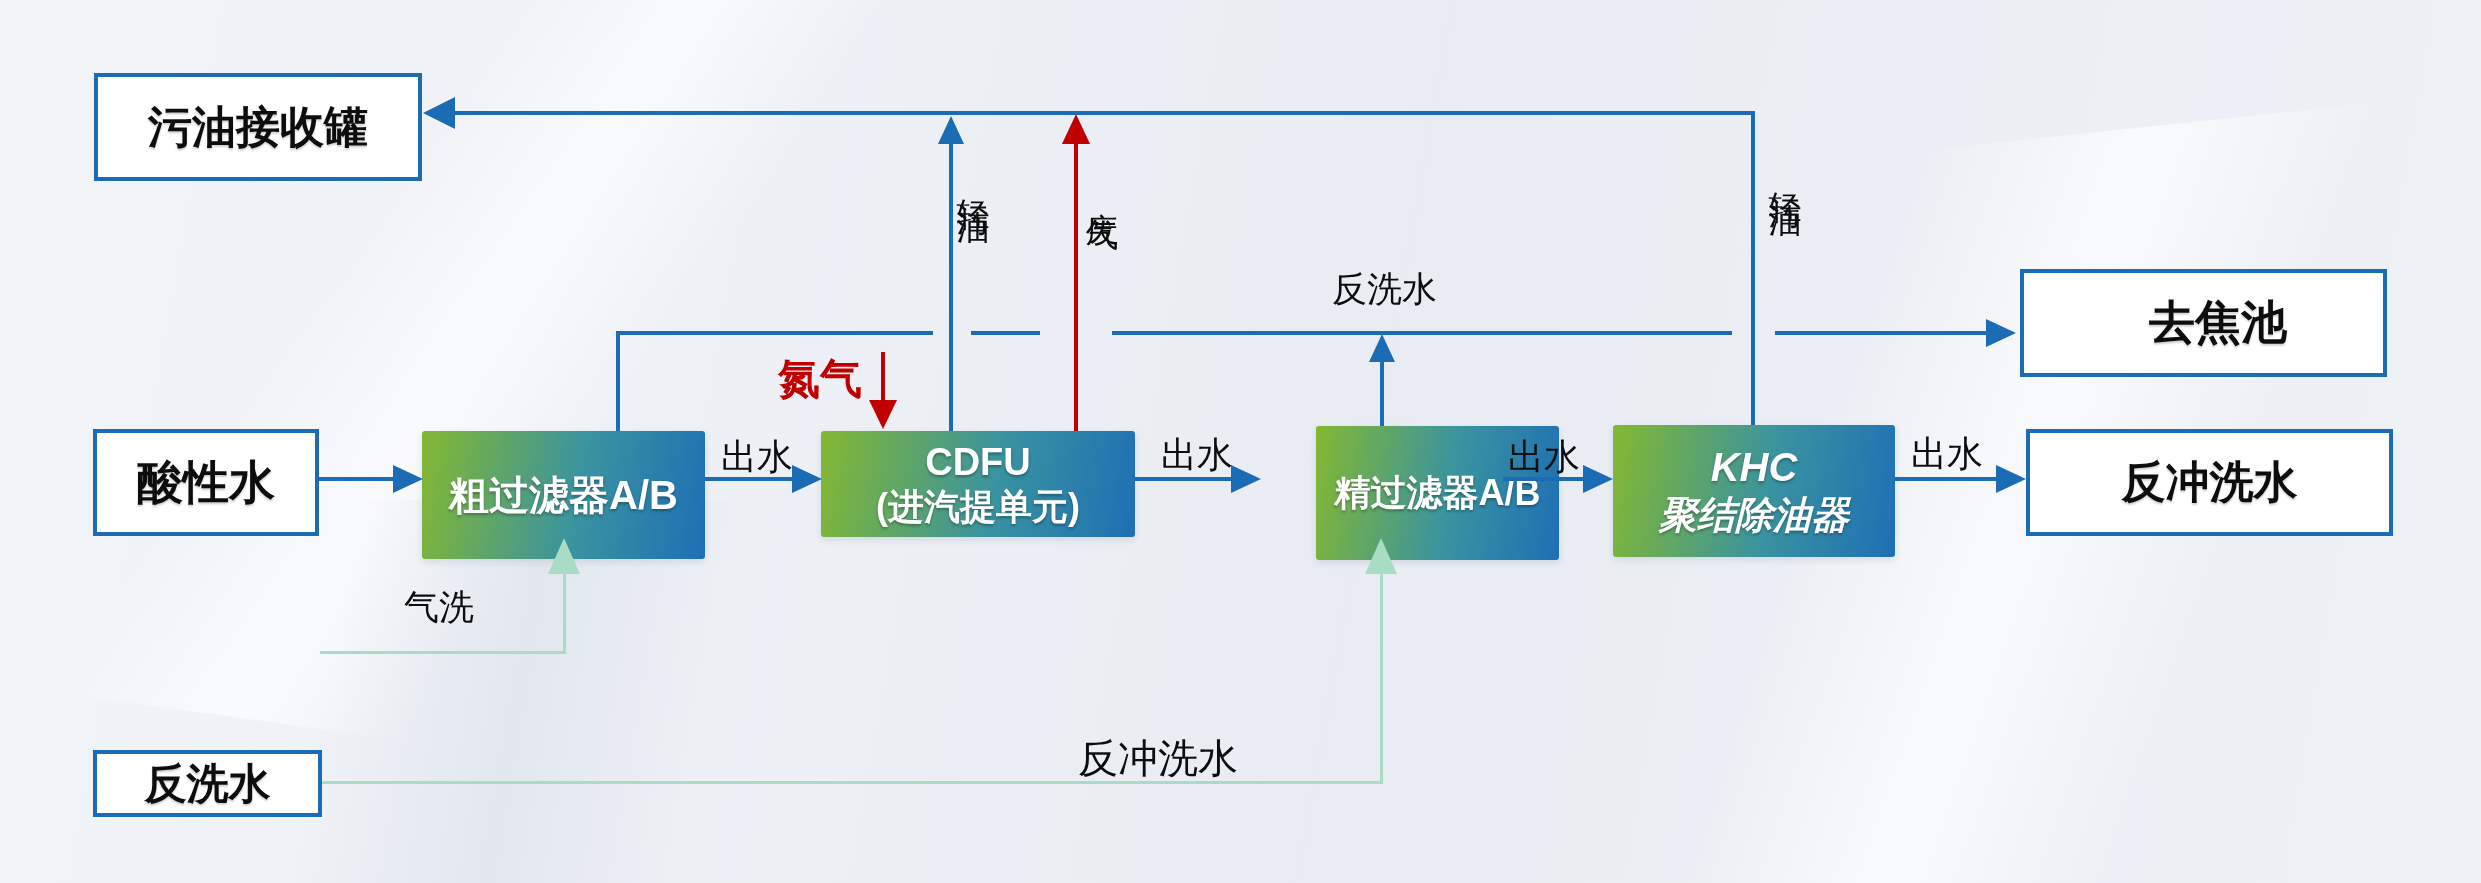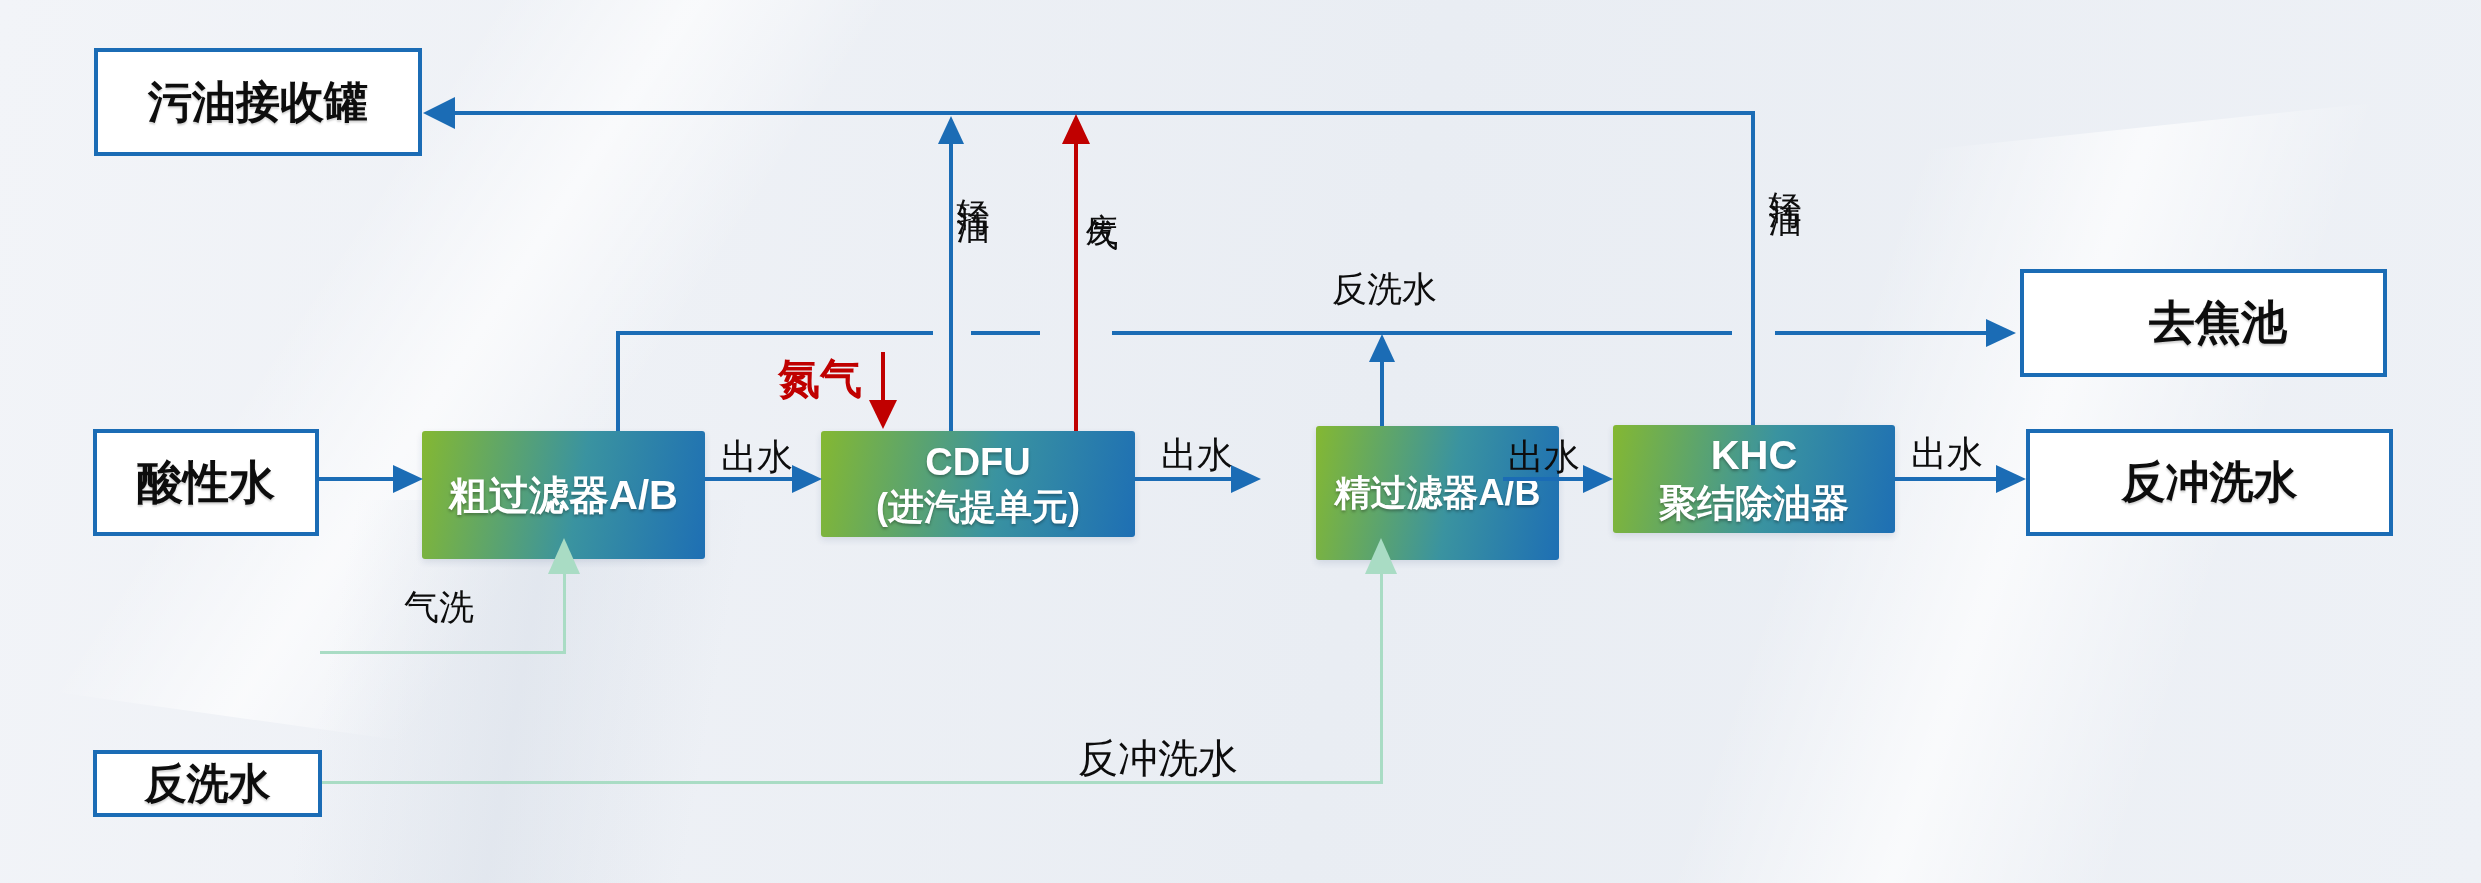--- a/index.html
+++ b/index.html
@@ -51,33 +51,33 @@
   .fs40{font-size:40px;} .fs38{font-size:38px;} .fs36{font-size:36px;}
 </style>
 </head>
 <body>
 
 <div class="canvas">
   <div class="streak s1"></div>
   <div class="streak s2"></div>
   <div class="streak s3"></div>
 
-  <div class="wbox fs44" style="left:94px;top:48px;width:328px;height:108px;">污油接收罐</div>
+  <div class="wbox fs44" style="left:94px;top:73px;width:328px;height:108px;">污油接收罐</div>
   <div class="wbox fs46" style="left:93px;top:429px;width:226px;height:107px;">酸性水</div>
   <div class="wbox fs42" style="left:93px;top:750px;width:229px;height:67px;">反洗水</div>
   <div class="wbox fs46" style="left:2020px;top:269px;width:367px;height:108px;padding-left:29px;">去焦池</div>
   <div class="wbox fs44" style="left:2026px;top:429px;width:367px;height:107px;">反冲洗水</div>
 
   <div class="gbox fs40" style="left:422px;top:431px;width:283px;height:128px;">粗过滤器A/B</div>
   <div class="gbox" style="left:821px;top:431px;width:314px;height:106px;">
     <span class="fs38">CDFU</span>
     <span class="fs36">(进汽提单元)</span>
   </div>
   <div class="gbox fs36" style="left:1316px;top:426px;width:243px;height:134px;">精过滤器A/B</div>
-  <div class="gbox" style="left:1613px;top:425px;width:282px;height:108px;">
+  <div class="gbox" style="left:1613px;top:425px;width:282px;height:132px;font-style:italic;">
     <span class="fs40">KHC</span>
     <span class="fs38">聚结除油器</span>
   </div>
 
   <div class="arr arr-left" style="left:423px;top:97px;"></div>
   <div class="hline" style="left:452px;top:111px;width:1303px;"></div>
   <div class="vline" style="left:1751px;top:111px;height:314px;"></div>
   <div class="lbl vtext" style="left:1769px;top:165px;">轻污油</div>
 
   <div class="vline" style="left:949px;top:141px;height:290px;"></div>

